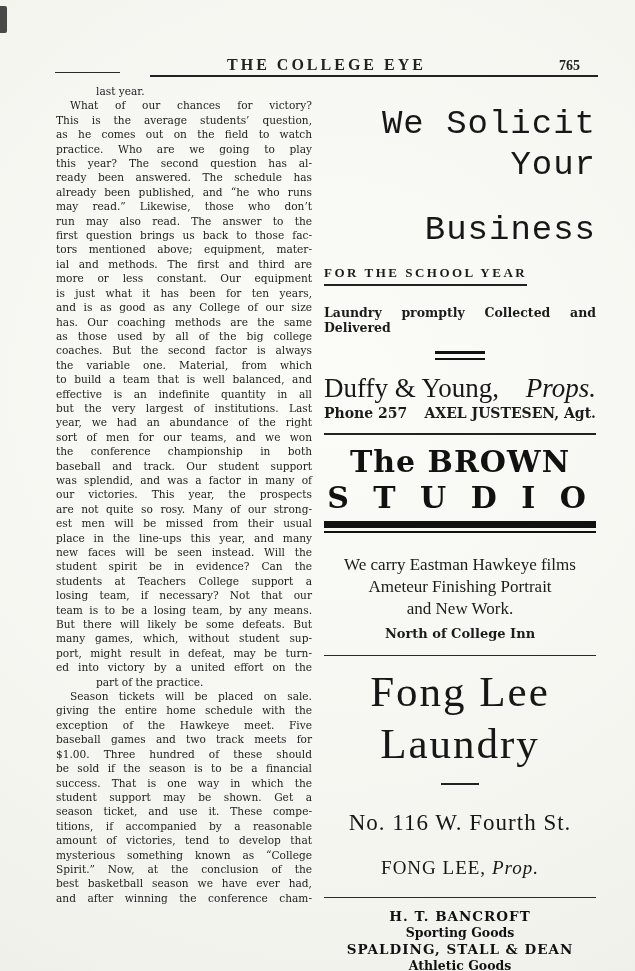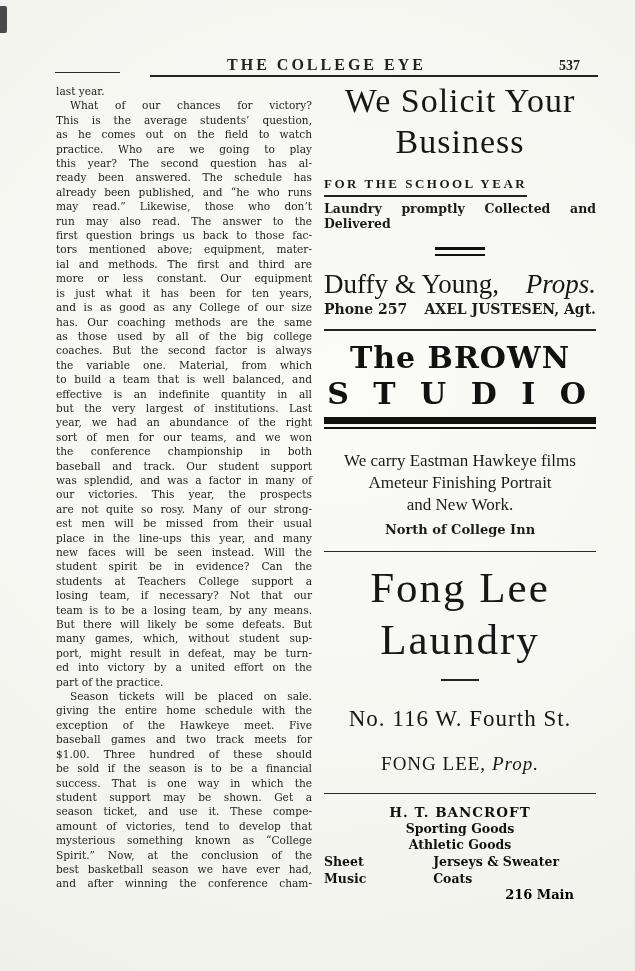--- a/index.html
+++ b/index.html
@@ -21,31 +21,31 @@
     font-family:"Liberation Serif", serif;font-weight:bold;font-size:16px;letter-spacing:3px;color:#222;}
   .page-number{position:absolute;right:18px;top:2px;font-family:"Liberation Serif", serif;
     font-weight:bold;font-size:14px;color:#222;}
   .header-rule-left{position:absolute;left:0;top:16px;width:65px;border-top:1.5px solid #2a2a2a;}
   .header-rule{position:absolute;left:95px;right:0;top:19px;border-top:2px solid #222;}
 
   
   .left-col{position:absolute;left:56px;top:84px;width:256px;
     font-size:10.6px;line-height:14.4px;color:#222;}
   .tline{text-align:justify;text-align-last:justify;white-space:normal;}
-  .tline.pend{text-align-last:left;}
+  .tline.pend{text-align-last:left;margin-left:40px;}
   .tline.indent{text-indent:14px;}
 
   
   .right-col{position:absolute;left:324px;top:80px;width:272px;color:#1b1b1b;}
 
-  .ad1-headline{font-family:Liberation Serif, serif;font-size:34px;line-height:41px;text-align:center;letter-spacing:1px;color:#171717;}
+  .ad1-headline{font-family:Liberation Mono, monospace;font-size:34px;line-height:41px;text-align:right;letter-spacing:1px;color:#171717;margin-top:24px;}
   .ad1-sub-wrap{text-align:left;margin-top:11px;}
   .ad1-subhead{display:inline-block;font-family:"Liberation Serif", serif;font-weight:bold;font-size:13px;
     letter-spacing:2.5px;border-bottom:2px solid #222;padding-bottom:3px;}
-  .ad1-tagline{margin-top:4px;font-weight:bold;font-size:12.5px;
+  .ad1-tagline{margin-top:19px;font-weight:bold;font-size:12.5px;
     text-align:justify;text-align-last:justify;}
   .ornament-double{width:50px;height:4px;border-top:3px solid #111;border-bottom:2px solid #111;
     margin:16px auto 12px auto;}
   .duffy-row{display:flex;justify-content:space-between;align-items:baseline;
     font-family:"Liberation Serif", serif;font-size:27px;line-height:32px;color:#171717;}
   .duffy-props{font-style:italic;}
   .phone-row{display:flex;justify-content:space-between;font-weight:bold;font-size:14px;margin-top:1px;}
   .rule{border-top:2px solid #222;margin:12px 0 9px 0;}
   .rule-thin{border-top:1.5px solid #2a2a2a;margin:14px 0 10px 0;}
 
@@ -70,21 +70,21 @@
 </style>
 </head>
 <body>
 
 <div class="page">
   <div class="smudge"></div>
 
   <div class="header">
     <div class="header-rule-left"></div>
     <div class="header-title">THE COLLEGE EYE</div>
-    <div class="page-number">537</div>
+    <div class="page-number">765</div>
     <div class="header-rule"></div>
   </div>
 
   <div class="left-col" id="article-column">
       <div class="tline pend">last year.</div>
       <div class="tline indent">What of our chances for victory?</div>
       <div class="tline">This is the average students’ question,</div>
       <div class="tline">as he comes out on the field to watch</div>
       <div class="tline">practice.  Who are we going to play</div>
       <div class="tline">this year?  The second question has al-</div>
@@ -126,20 +126,21 @@
       <div class="tline pend">part of the practice.</div>
       <div class="tline indent">Season tickets will be placed on sale.</div>
       <div class="tline">giving the entire home schedule with the</div>
       <div class="tline">exception of the Hawkeye meet.  Five</div>
       <div class="tline">baseball games and two track meets for</div>
       <div class="tline">$1.00.  Three hundred of these should</div>
       <div class="tline">be sold if the season is to be a financial</div>
       <div class="tline">success.  That is one way in which the</div>
       <div class="tline">student support may be shown.  Get a</div>
       <div class="tline">season ticket, and use it.  These compe-</div>
+      <div class="tline">titions, if accompanied by a reasonable</div>
       <div class="tline">amount of victories, tend to develop that</div>
       <div class="tline">mysterious something known as “College</div>
       <div class="tline">Spirit.”  Now, at the conclusion of the</div>
       <div class="tline">best basketball season we have ever had,</div>
       <div class="tline">and after winning the conference cham-</div>
     </div>
 
   <div class="right-col">
 
     <div>
@@ -181,20 +182,21 @@
       <div class="fong-prop">
         <span>FONG LEE,</span>
         <span class="it">Prop.</span>
       </div>
       <div class="rule-thin" style="margin-top:18px;"></div>
     </div>
 
     <div>
       <div class="ban-line ban-1">H. T. BANCROFT</div>
       <div class="ban-line ban-2">Sporting Goods</div>
+      <div class="ban-line ban-1">SPALDING, STALL &amp; DEAN</div>
       <div class="ban-line ban-2">Athletic Goods</div>
       <div class="ban-row">
         <span>Sheet Music</span>
         <span>Jerseys &amp; Sweater Coats</span>
       </div>
       <div class="ban-main">216 Main</div>
     </div>
 
   </div>
 </div>

